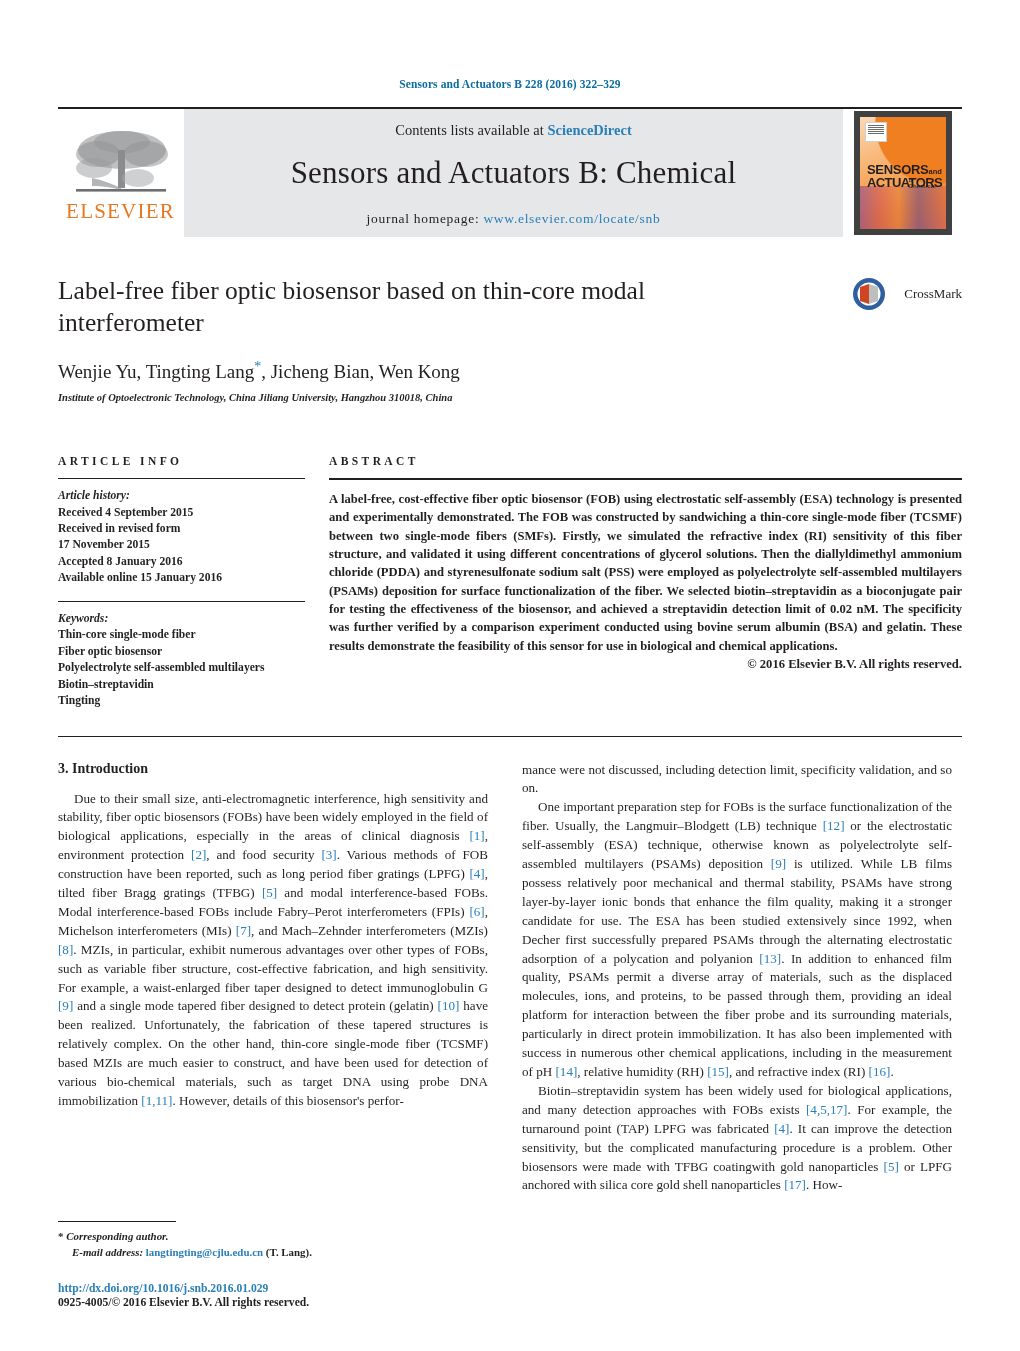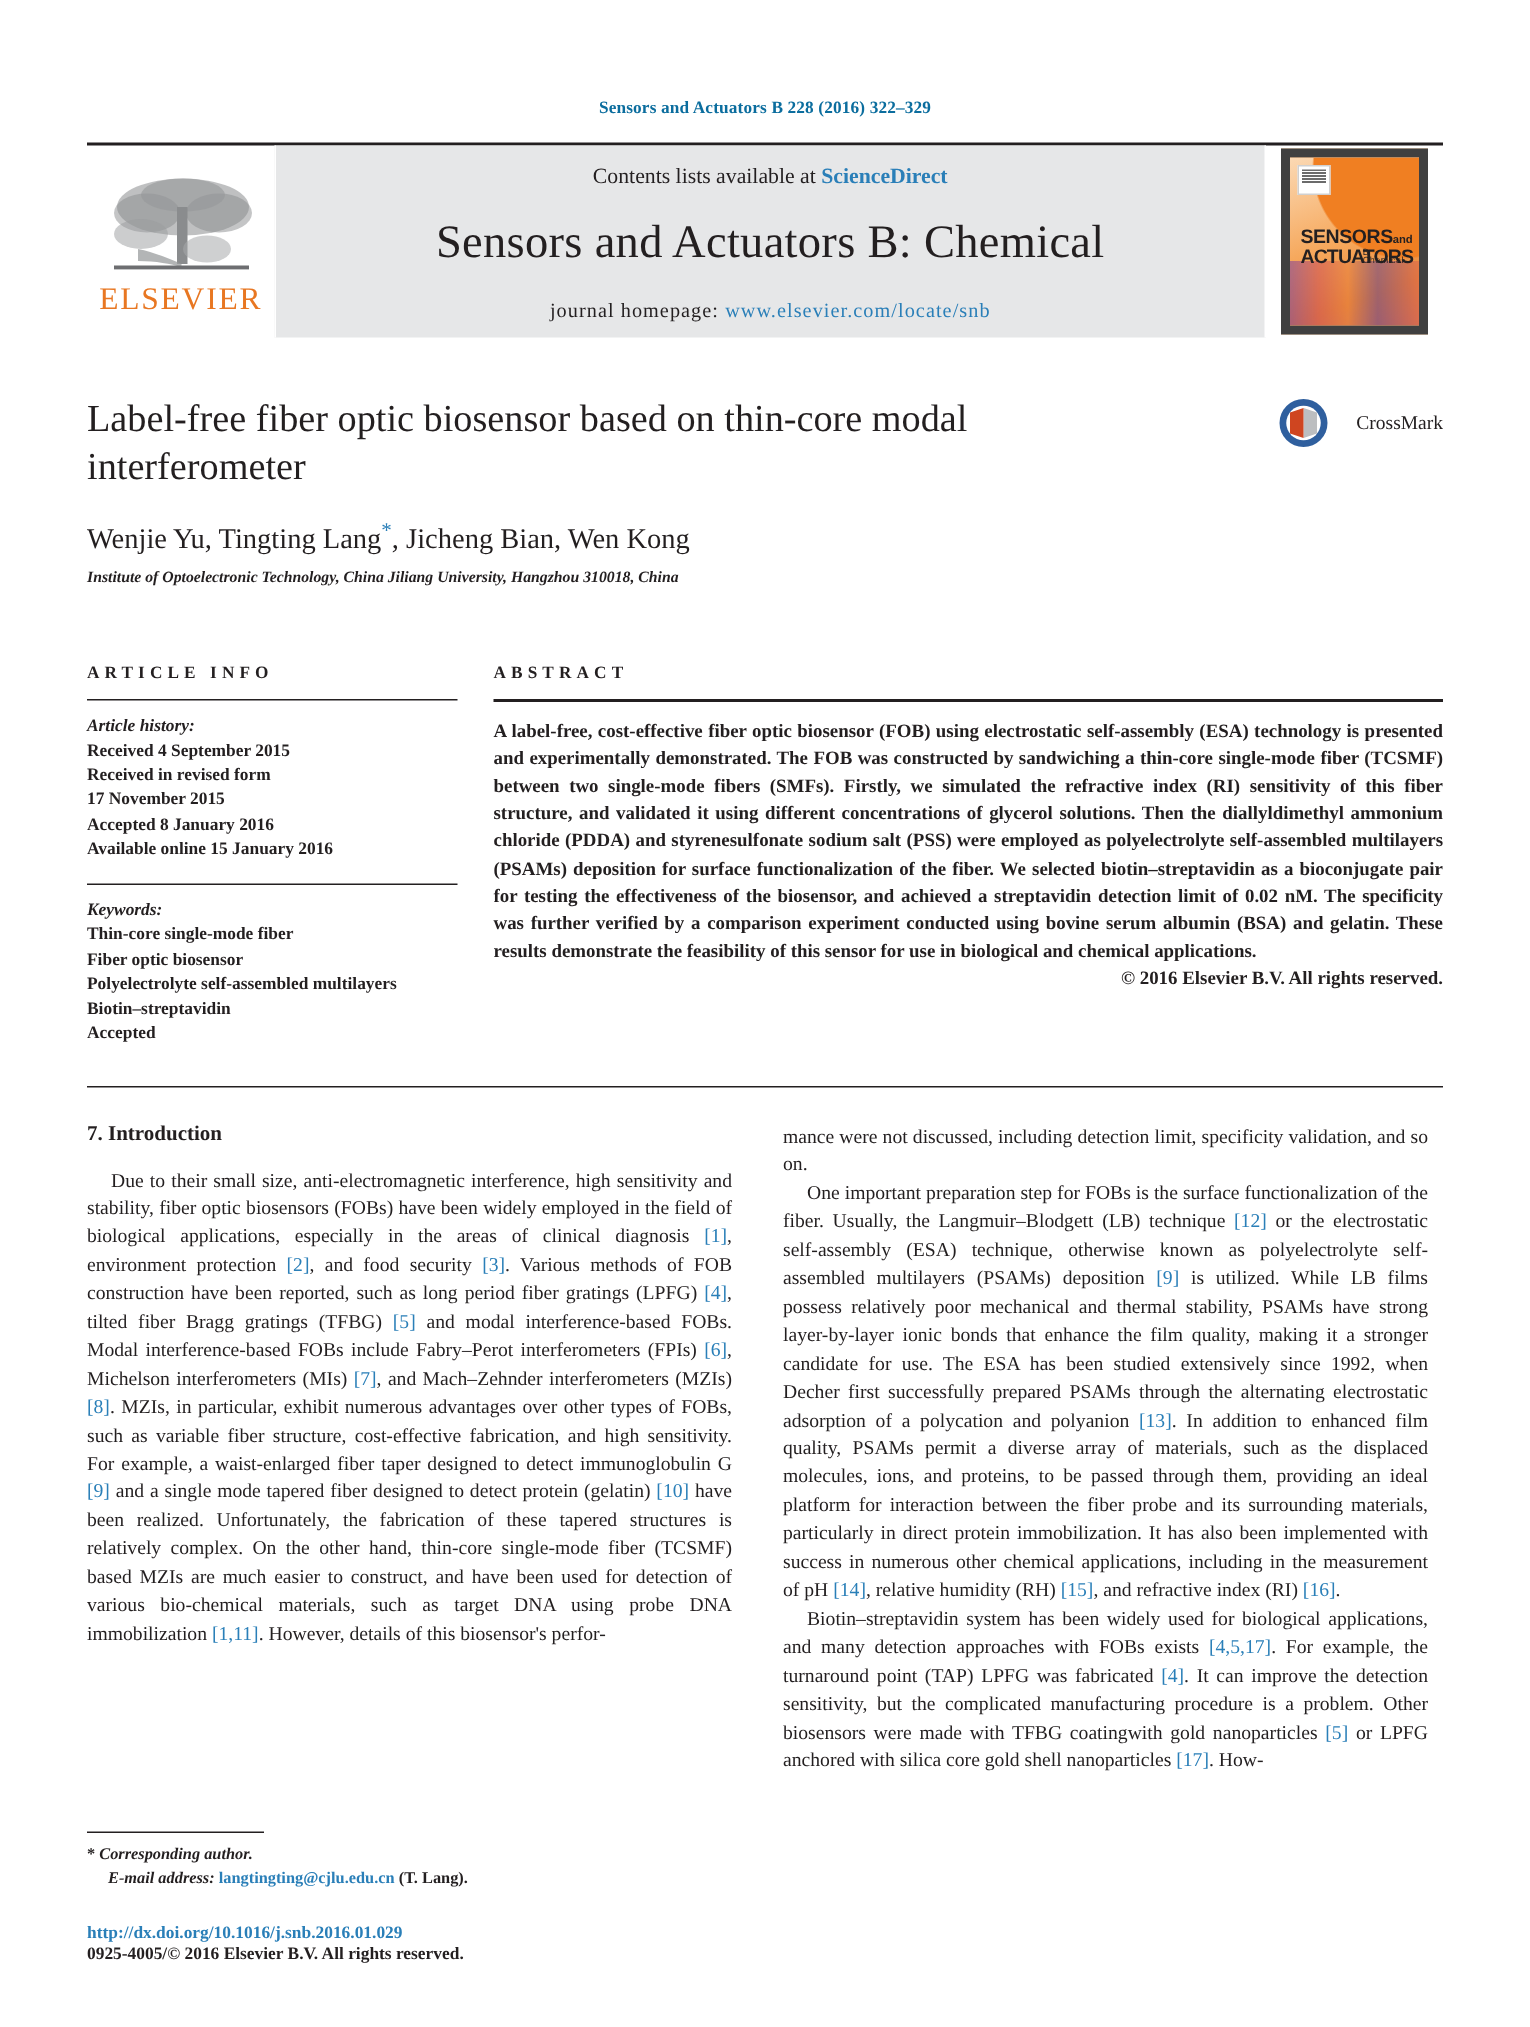--- a/index.html
+++ b/index.html
@@ -13,21 +13,21 @@
     font-family: "Liberation Serif", serif;
     color: #000;
     position: relative;
     overflow: hidden;
   }
   .page {
     position: relative;
     width: 1020px;
     height: 1351px;
     box-sizing: border-box;
-    padding: 0 58px;
+    padding: 12px 58px;
   }
 
   
   .runninghead {
     text-align: center;
     color: #0b6d9e;
     font-size: 11.5px;
     font-weight: bold;
     padding-top: 66px;
     letter-spacing: .1px;
@@ -347,37 +347,37 @@
         <div>Accepted 8 January 2016</div>
         <div>Available online 15 January 2016</div>
       </div>
       <div class="info-sep"></div>
       <div class="info-group">
         <div class="ital">Keywords:</div>
         <div>Thin-core single-mode fiber</div>
         <div>Fiber optic biosensor</div>
         <div>Polyelectrolyte self-assembled multilayers</div>
         <div>Biotin–streptavidin</div>
-        <div>Accepted</div>
+        <div>Tingting</div>
       </div>
     </div>
 
     <div class="col-abs">
       <div class="sectlabel">ABSTRACT</div>
       <div class="rule-thick"></div>
       <div class="abstract-body">A label-free, cost-effective fiber optic biosensor (FOB) using electrostatic self-assembly (ESA) technology is presented and experimentally demonstrated. The FOB was constructed by sandwiching a thin-core single-mode fiber (TCSMF) between two single-mode fibers (SMFs). Firstly, we simulated the refractive index (RI) sensitivity of this fiber structure, and validated it using different concentrations of glycerol solutions. Then the diallyldimethyl ammonium chloride (PDDA) and styrenesulfonate sodium salt (PSS) were employed as polyelectrolyte self-assembled multilayers (PSAMs) deposition for surface functionalization of the fiber. We selected biotin–streptavidin as a bioconjugate pair for testing the effectiveness of the biosensor, and achieved a streptavidin detection limit of 0.02 nM. The specificity was further verified by a comparison experiment conducted using bovine serum albumin (BSA) and gelatin. These results demonstrate the feasibility of this sensor for use in biological and chemical applications.</div>
       <div class="copyright">© 2016 Elsevier B.V. All rights reserved.</div>
     </div>
   </div>
 
   <div class="rule-bottom"></div>
 
   <div class="body2col">
     <div class="bodycol">
-      <h2 class="h2">7. Introduction</h2>
+      <h2 class="h2">3. Introduction</h2>
       <div id="left-paras">
           <p class="para"><span>Due to their small size, anti-electromagnetic interference, high sensitivity and stability, fiber optic biosensors (FOBs) have been widely employed in the field of biological applications, especially in the areas of clinical diagnosis </span><span class="ref">[1]</span><span>, environment protection </span><span class="ref">[2]</span><span>, and food security </span><span class="ref">[3]</span><span>. Various methods of FOB construction have been reported, such as long period fiber gratings (LPFG) </span><span class="ref">[4]</span><span>, tilted fiber Bragg gratings (TFBG) </span><span class="ref">[5]</span><span> and modal interference-based FOBs. Modal interference-based FOBs include Fabry–Perot interferometers (FPIs) </span><span class="ref">[6]</span><span>, Michelson interferometers (MIs) </span><span class="ref">[7]</span><span>, and Mach–Zehnder interferometers (MZIs) </span><span class="ref">[8]</span><span>. MZIs, in particular, exhibit numerous advantages over other types of FOBs, such as variable fiber structure, cost-effective fabrication, and high sensitivity. For example, a waist-enlarged fiber taper designed to detect immunoglobulin G </span><span class="ref">[9]</span><span> and a single mode tapered fiber designed to detect protein (gelatin) </span><span class="ref">[10]</span><span> have been realized. Unfortunately, the fabrication of these tapered structures is relatively complex. On the other hand, thin-core single-mode fiber (TCSMF) based MZIs are much easier to construct, and have been used for detection of various bio-chemical materials, such as target DNA using probe DNA immobilization </span><span class="ref">[1,11]</span><span>. However, details of this biosensor's perfor-</span></p>
         </div>
     </div>
     <div class="bodycol">
       <div id="right-paras">
           <p class="para" style="text-indent: 0px;"><span>mance were not discussed, including detection limit, specificity validation, and so on.</span></p>
           <p class="para"><span>One important preparation step for FOBs is the surface functionalization of the fiber. Usually, the Langmuir–Blodgett (LB) technique </span><span class="ref">[12]</span><span> or the electrostatic self-assembly (ESA) technique, otherwise known as polyelectrolyte self-assembled multilayers (PSAMs) deposition </span><span class="ref">[9]</span><span> is utilized. While LB films possess relatively poor mechanical and thermal stability, PSAMs have strong layer-by-layer ionic bonds that enhance the film quality, making it a stronger candidate for use. The ESA has been studied extensively since 1992, when Decher first successfully prepared PSAMs through the alternating electrostatic adsorption of a polycation and polyanion </span><span class="ref">[13]</span><span>. In addition to enhanced film quality, PSAMs permit a diverse array of materials, such as the displaced molecules, ions, and proteins, to be passed through them, providing an ideal platform for interaction between the fiber probe and its surrounding materials, particularly in direct protein immobilization. It has also been implemented with success in numerous other chemical applications, including in the measurement of pH </span><span class="ref">[14]</span><span>, relative humidity (RH) </span><span class="ref">[15]</span><span>, and refractive index (RI) </span><span class="ref">[16]</span><span>.</span></p>
           <p class="para"><span>Biotin–streptavidin system has been widely used for biological applications, and many detection approaches with FOBs exists </span><span class="ref">[4,5,17]</span><span>. For example, the turnaround point (TAP) LPFG was fabricated </span><span class="ref">[4]</span><span>. It can improve the detection sensitivity, but the complicated manufacturing procedure is a problem. Other biosensors were made with TFBG coatingwith gold nanoparticles </span><span class="ref">[5]</span><span> or LPFG anchored with silica core gold shell nanoparticles </span><span class="ref">[17]</span><span>. How-</span></p>
         </div>

